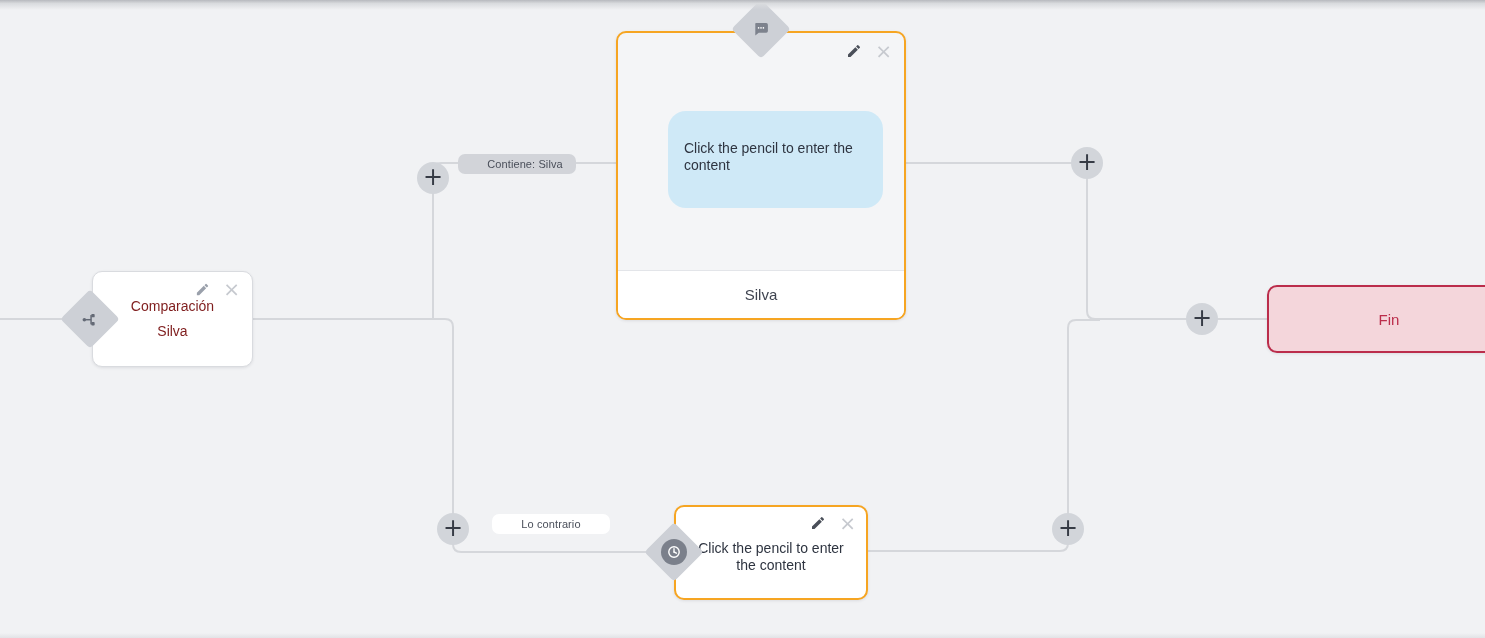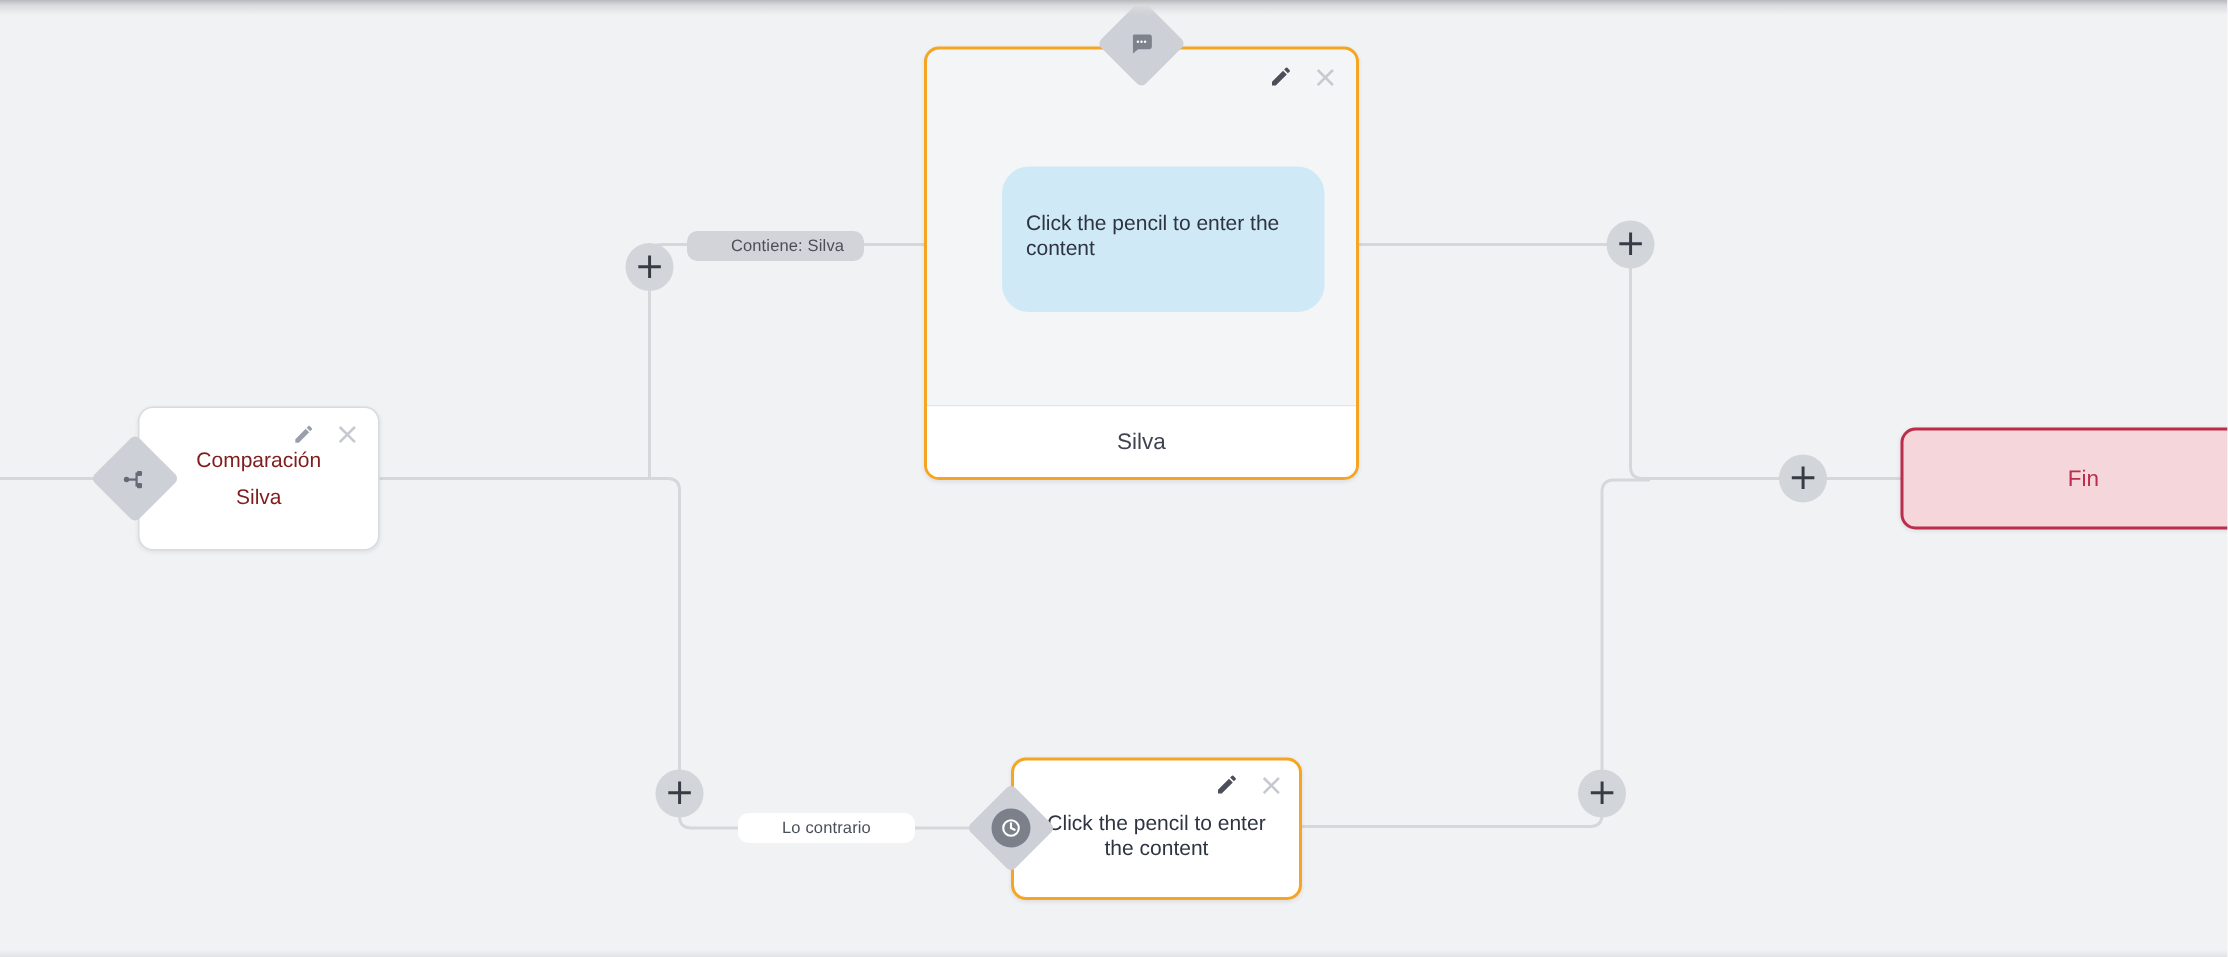--- a/index.html
+++ b/index.html
@@ -110,21 +110,21 @@
 
   <svg class="edges" width="1485" height="638">
     <path d="M0 319 H72"></path>
     <path d="M253 319 H445 Q453 319 453 327 V544 Q453 552 461 552 H676"></path>
     <path d="M433 319 V171 Q433 163 441 163 H618"></path>
     <path d="M904 163 H1087 V311 Q1087 319 1095 319 H1269"></path>
     <path d="M866 551 H1060 Q1068 551 1068 543 V328 Q1068 320 1076 320 H1100"></path>
   </svg>
 
   <div class="edge-pill pill-gray" style="left:458px; top:154px;padding-left:16px;">Contiene: Silva</div>
-  <div class="edge-pill pill-white" style="left:492px; top:542px;">Lo contrario</div>
+  <div class="edge-pill pill-white" style="left:492px; top:514px;">Lo contrario</div>
 
   <button class="plus-btn" style="left:417px; top:162px;">+</button>
   <button class="plus-btn" style="left:437px; top:513px;">+</button>
   <button class="plus-btn" style="left:1071px; top:147px;">+</button>
   <button class="plus-btn" style="left:1052px; top:513px;">+</button>
   <button class="plus-btn" style="left:1186px; top:303px;">+</button>
 
   <div class="card node-comparison">
     <div class="card-actions">
       <button class="icon-btn pencil-gray">

